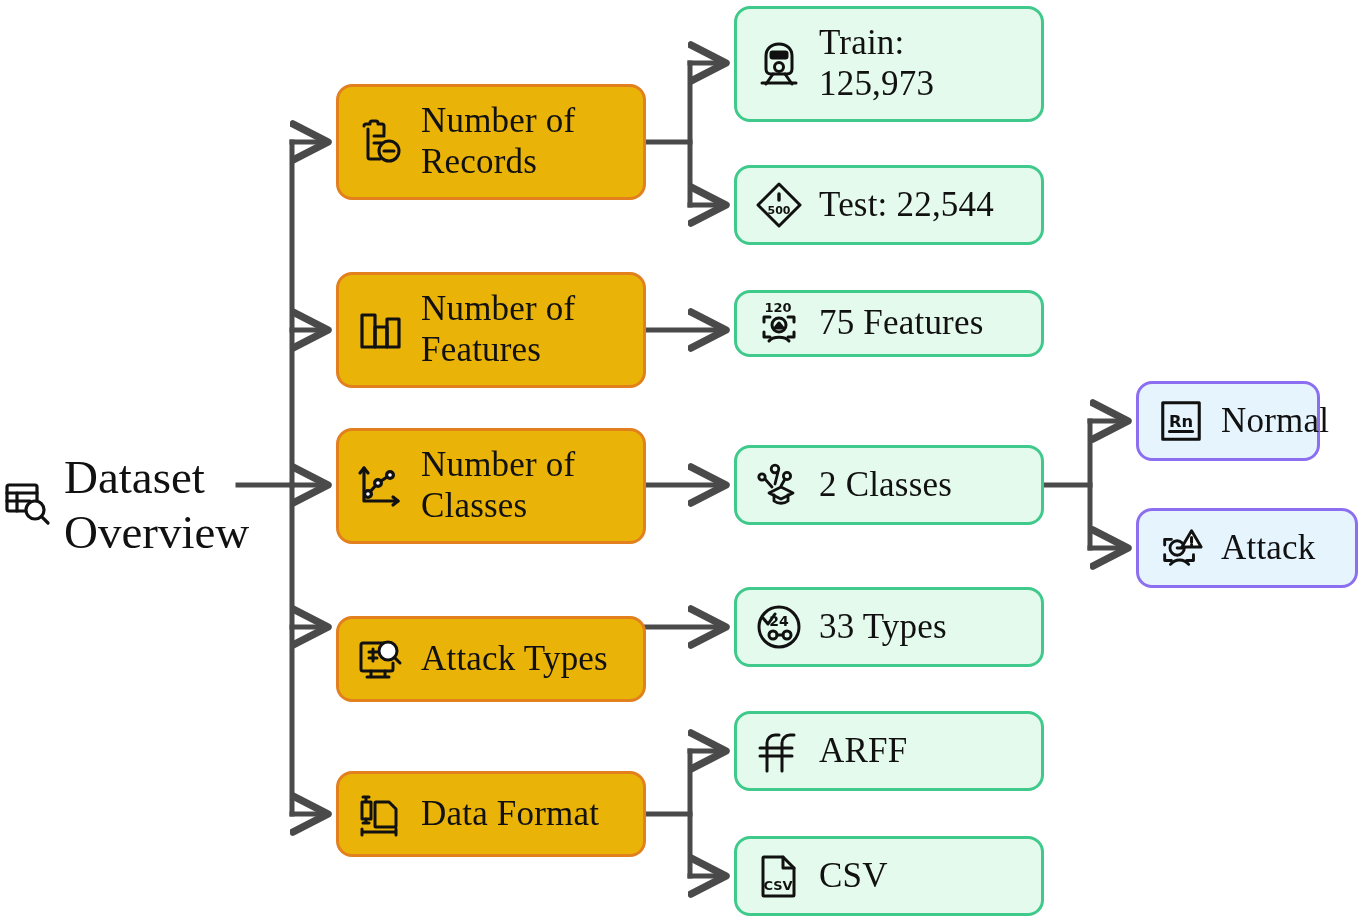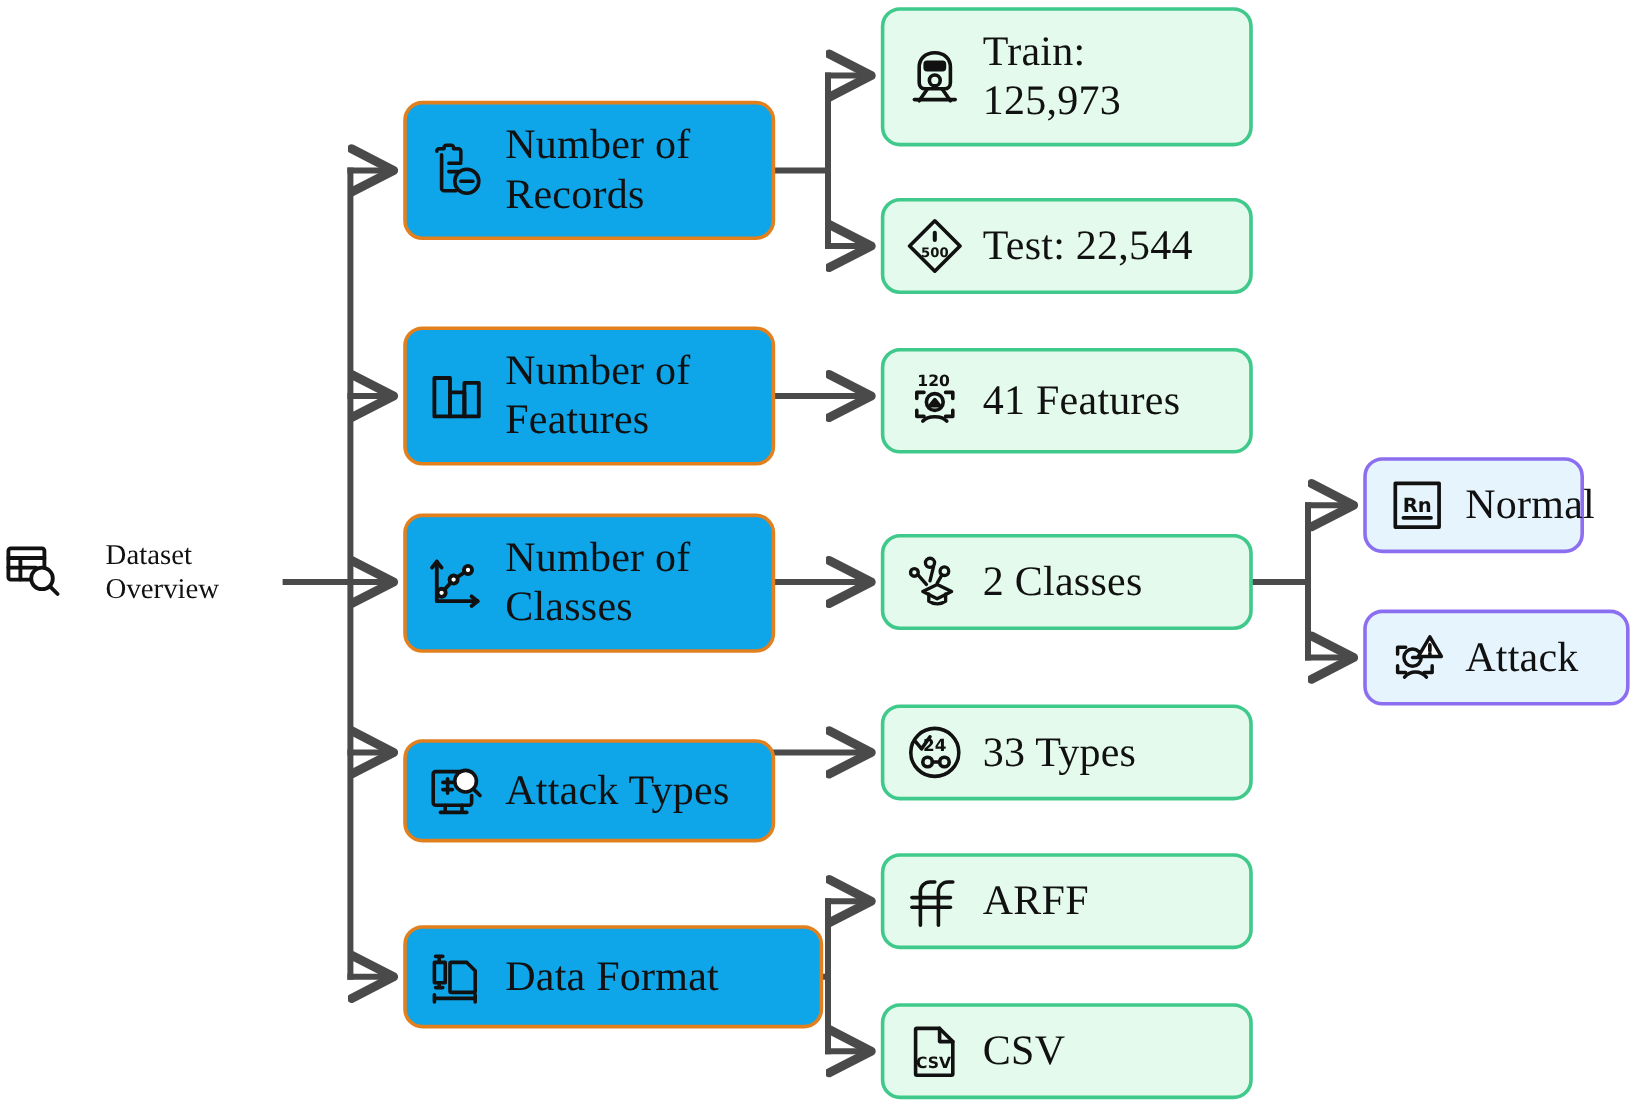--- a/index.html
+++ b/index.html
@@ -50,27 +50,26 @@
     white-space: pre-line;
   }
   
   #root-node {
     position: absolute;
     display: flex;
     align-items: center;
     gap: 12px;
   }
   #root-node .lbl {
-    font-size: 24px;
+    font-size: 47px;
     line-height: 1.16;
     white-space: pre-line;
-    margin-left: 24px;
   }
   .orange {
-    background: #0ea5e9;
+    background: #eab308;
     border-color: #E2801E;
   }
   .green {
     background: #E4FAEC;
     border-color: #3FC98A;
   }
   .blue {
     background: #E5F4FD;
     border-color: #8C6FF0;
   }
@@ -184,21 +183,21 @@
         <path d="M5 11 a2 2 0 0 1 2-2 h22 M5 11 v24 a2 2 0 0 0 2 2 h28 a2 2 0 0 0 2-2 v-6"></path>
         <path d="M15 37 v5 M29 37 v5 M11 43 h22"></path>
         <path d="M13 18 h8 M13 24 h8 M17 15 v12"></path>
         <circle cx="32" cy="17" r="9" fill="#fff"></circle>
         <path d="M38.6 23.6 L44 29"></path>
       </svg>
     </span>
     <span class="lbl">Attack Types</span>
   </div>
 
-  <div class="node orange" style="left:336px; top:771px; width:350px; height:86px;">
+  <div class="node orange" style="left:336px; top:771px; width:310px; height:86px;">
     <span class="ico">
       <svg width="50" height="50" viewBox="0 0 50 50" fill="none" stroke="#111" stroke-width="3" stroke-linecap="round" stroke-linejoin="round">
         <path d="M7 8 h6 M10 8 v4 M10 30 v4 M7 34 h6"></path>
         <rect x="6" y="13" width="9" height="17"></rect>
         <path d="M20 13 h13 l7 7 v17 a1 1 0 0 1 -1 1 h-19 a1 1 0 0 1 -1 -1 v-23 a1 1 0 0 1 1 -1 z"></path>
         <path d="M6 43 h34 M6 40 v6 M40 40 v6"></path>
       </svg>
     </span>
     <span class="lbl">Data Format</span>
   </div>
@@ -221,31 +220,31 @@
     <span class="ico">
       <svg width="50" height="50" viewBox="0 0 50 50" fill="none" stroke="#111" stroke-width="3" stroke-linecap="round" stroke-linejoin="round">
         <path d="M25 4 L46 25 L25 46 L4 25 Z"></path>
         <path d="M25 14 v6" stroke-width="3.4"></path>
         <text x="25" y="34" font-family="DejaVu Sans, sans-serif" font-size="11" font-weight="bold" text-anchor="middle" fill="#111" stroke="none">500</text>
       </svg>
     </span>
     <span class="lbl">Test: 22,544</span>
   </div>
 
-  <div class="node green" style="left:734px; top:290px; width:310px; height:88px;">
+  <div class="node green" style="left:734px; top:290px; width:310px; height:67px;">
     <span class="ico">
       <svg width="50" height="50" viewBox="0 0 50 50" fill="none" stroke="#111" stroke-width="3" stroke-linecap="round" stroke-linejoin="round">
         <text x="24" y="13" font-family="DejaVu Sans, sans-serif" font-size="13" font-weight="bold" text-anchor="middle" fill="#111" stroke="none">120</text>
         <path d="M10 23 v-5 h6 M40 23 v-5 h-6 M10 33 v5 h6 M40 33 v5 h-6"></path>
         <circle cx="25" cy="26" r="7"></circle>
         <path d="M21 29 l4 -5 l4 5 z" fill="#111"></path>
         <path d="M15 42 c4 -5 16 -5 20 0"></path>
       </svg>
     </span>
-    <span class="lbl">41 Features</span>
+    <span class="lbl">75 Features</span>
   </div>
 
   <div class="node green" style="left:734px; top:445px; width:310px; height:80px;">
     <span class="ico">
       <svg width="50" height="50" viewBox="0 0 50 50" fill="none" stroke="#111" stroke-width="2.8" stroke-linecap="round" stroke-linejoin="round">
         <circle cx="8" cy="17" r="3.2"></circle>
         <circle cx="21" cy="9" r="3.8"></circle>
         <circle cx="33" cy="16" r="3.6"></circle>
         <path d="M11 19 L18 27 M24 12 L21 24 M31 19 L27 26"></path>
         <path d="M15 33 L27 27 L39 33 L27 39 Z"></path>

